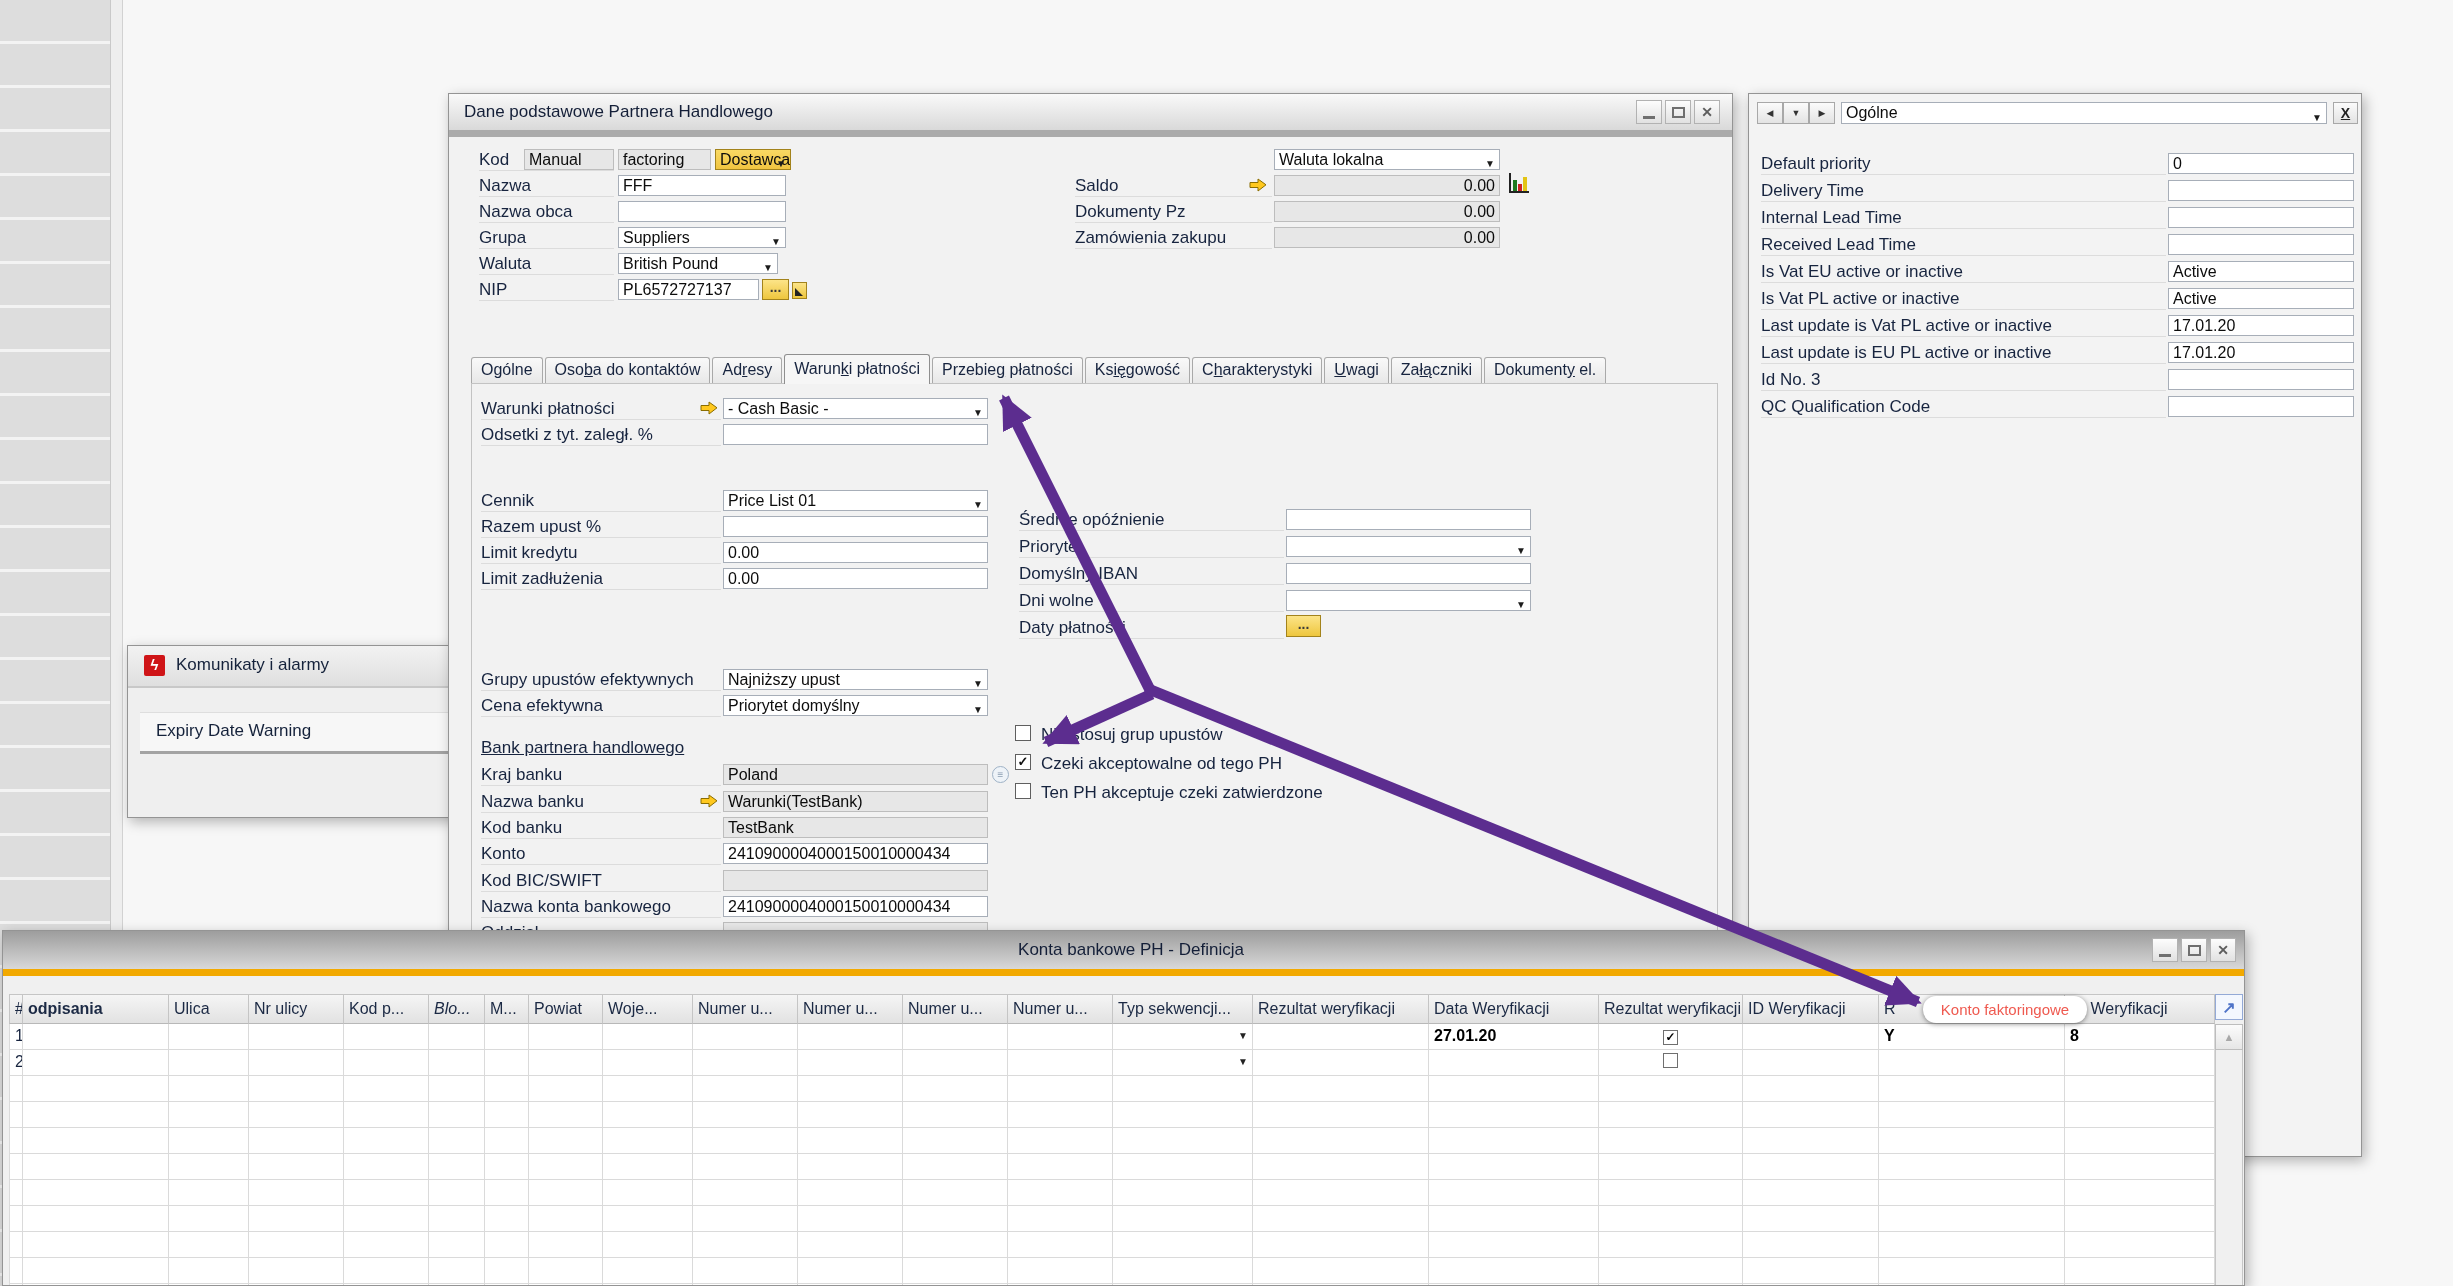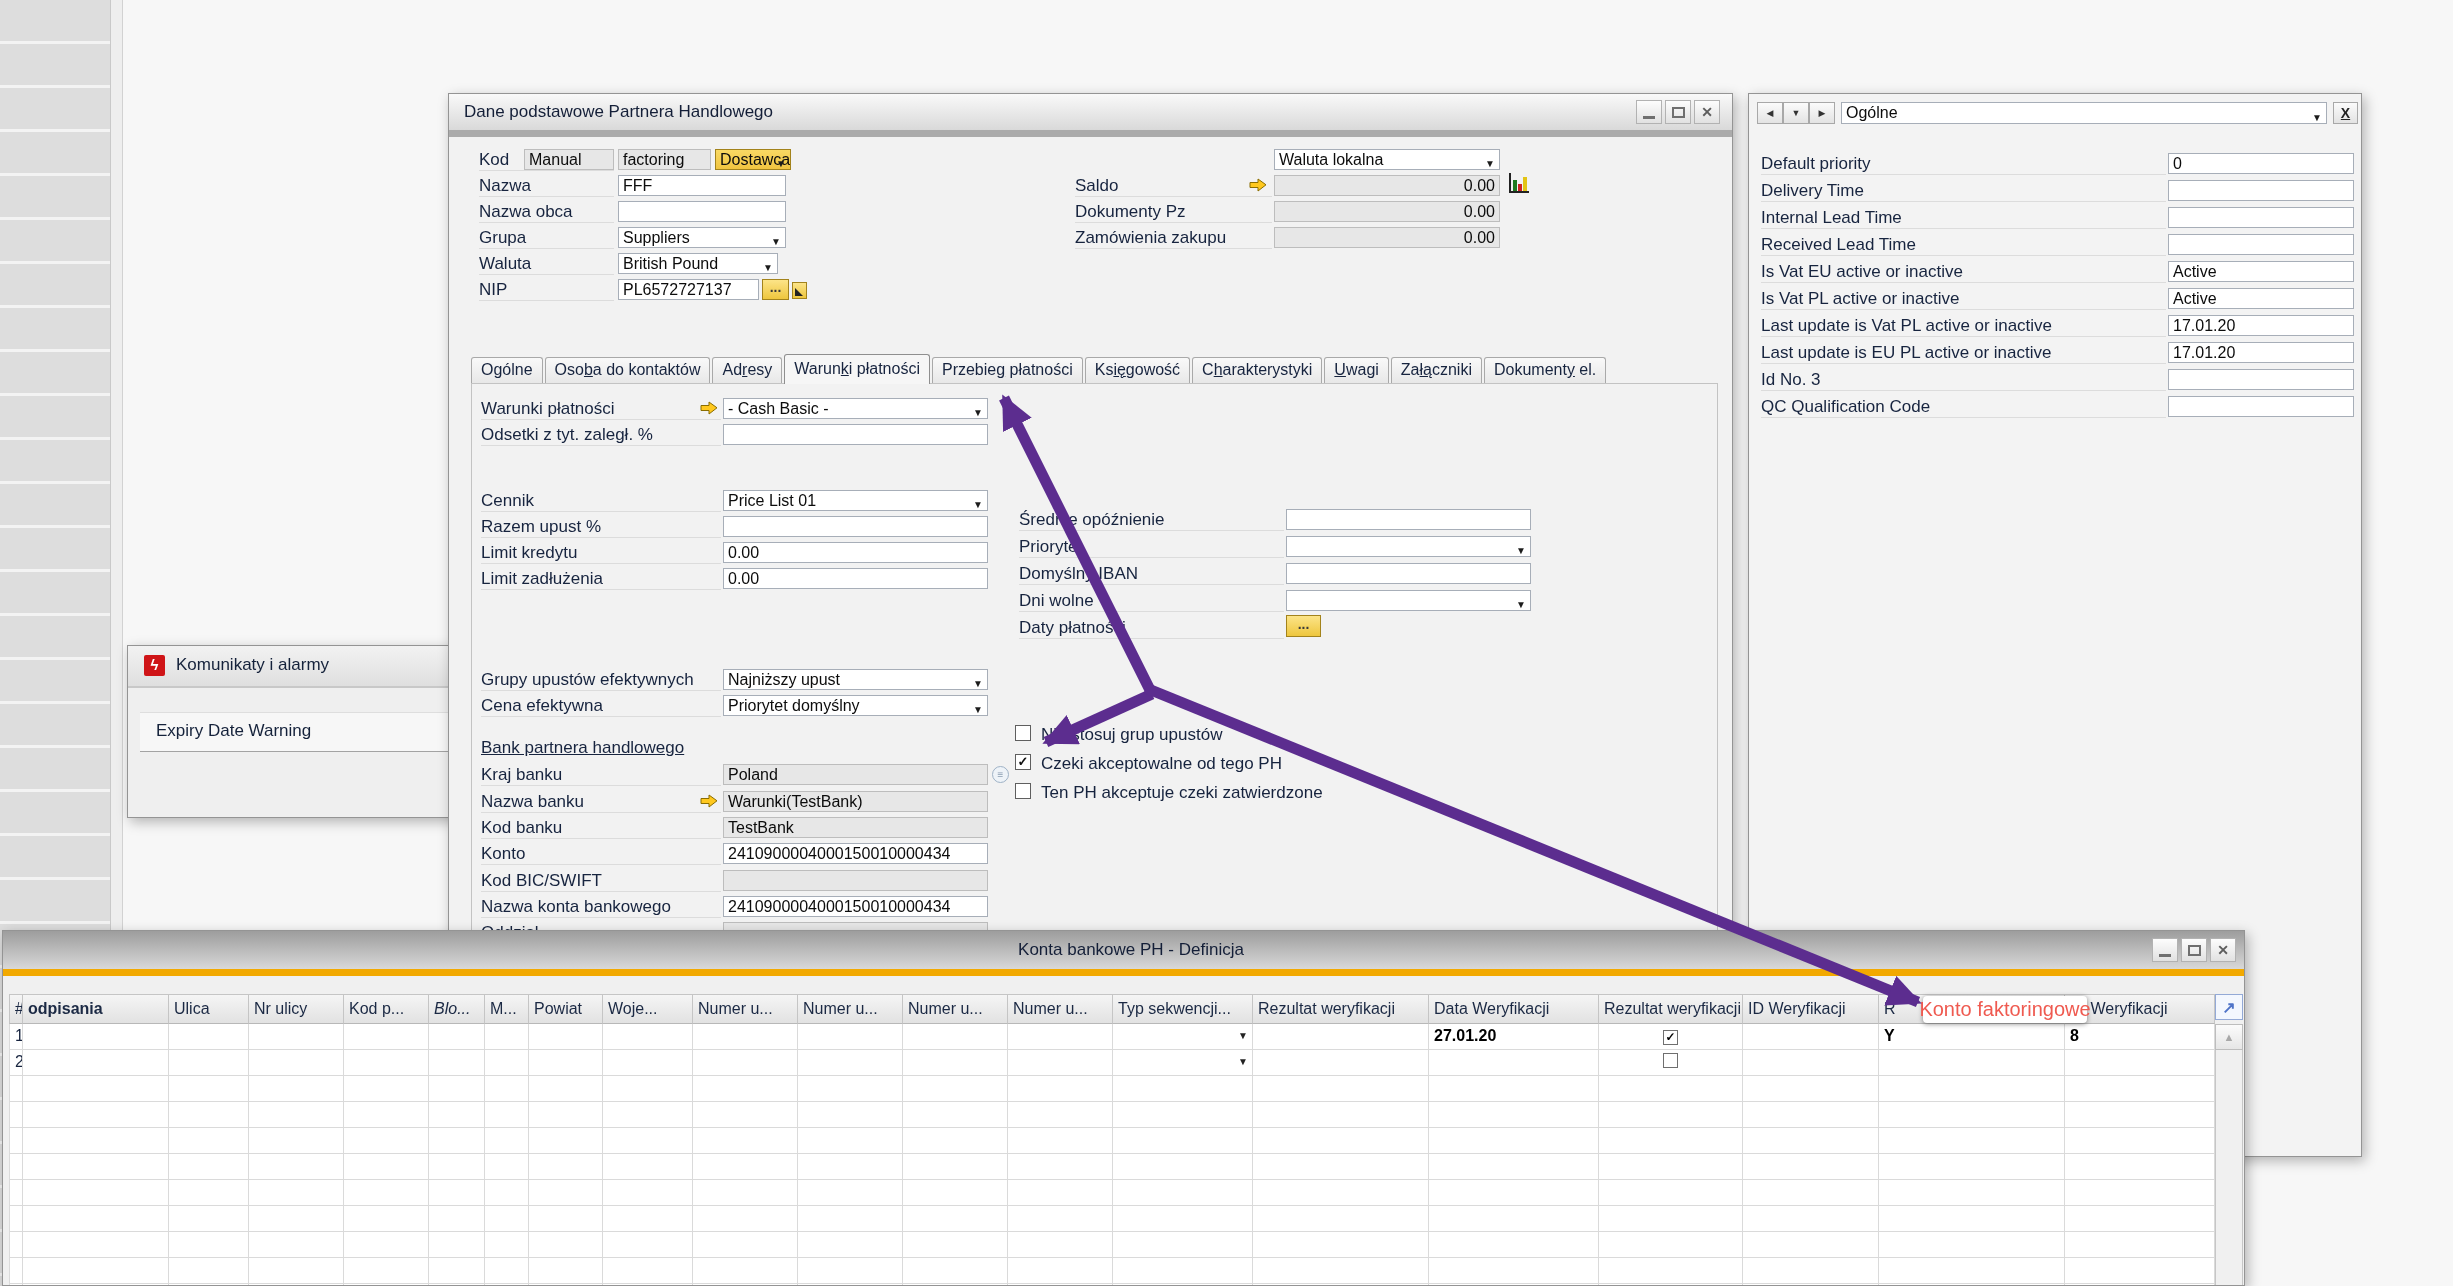--- a/index.html
+++ b/index.html
@@ -60,22 +60,22 @@
   .gval{font-weight:bold;color:#000;}
   .cell-drop{position:absolute;right:4px;top:6px;font-size:10px;color:#222;}
   .gcheck{display:inline-block;width:15px;height:15px;box-sizing:border-box;border:1px solid #6f6f6f;
        background:#fff;font-size:12px;line-height:13px;text-align:center;font-weight:bold;color:#000;}
   
   .leftstrip{position:absolute;left:0;top:0;width:110px;height:1286px;
        background:repeating-linear-gradient(180deg,#dddddd 0 41px,#f3f3f3 41px 44px);
        border-right:1px solid #c9c9c9;}
   .leftdivider{position:absolute;left:111px;top:0;width:11px;height:1286px;background:#eeeeee;
        border-right:1px solid #d2d2d2;}
-  .tooltip{position:absolute;background:#ffffff;border-radius:4px;box-shadow:0 1px 5px rgba(0,0,0,.45);
-       font-size:20px;color:#ef5a50;display:flex;align-items:center;justify-content:center;white-space:nowrap;}
+  .tooltip{position:absolute;background:#ffffff;border-radius:13px;box-shadow:0 1px 5px rgba(0,0,0,.45);
+       font-size:15px;color:#ef5a50;display:flex;align-items:center;justify-content:center;white-space:nowrap;}
   .alert-ic{position:absolute;width:21px;height:21px;background:#cf1417;border-radius:2px;color:#fff;
        font-size:15px;font-weight:bold;text-align:center;line-height:20px;}
   .navbtn{position:absolute;width:26px;height:22px;box-sizing:border-box;border:1px solid #a8a8a8;
        background:linear-gradient(#fbfbfb,#e3e3e3);font-size:9px;color:#333;display:flex;
        align-items:center;justify-content:center;}
   .xbtn{position:absolute;width:25px;height:22px;box-sizing:border-box;border:1px solid #a8a8a8;
        background:linear-gradient(#fbfbfb,#e3e3e3);font-size:14px;font-weight:bold;color:#222;
        text-decoration:underline;display:flex;align-items:center;justify-content:center;}
   .sb-track{position:absolute;background:#f0f0f0;border:1px solid #c6c6c6;box-sizing:border-box;}
   .sb-btn{position:absolute;width:28px;height:26px;box-sizing:border-box;border:1px solid #bdbdbd;
@@ -92,21 +92,21 @@
 <div id="root">
 
   <div class="leftstrip"></div>
   <div class="leftdivider"></div>
 
   <div class="win" style="left:127px;top:645px;width:340px;height:173px;z-index:2;background:#efefef;">
     <div style="position:absolute;left:0;top:0;right:0;height:40px;background:linear-gradient(#f2f2f2,#dfdfdf);border-bottom:2px solid #c8c8c8;">
       <span class="alert-ic" style="left:16px;top:9px;">ϟ</span>
       <span style="position:absolute;left:48px;top:9px;font-size:17px;color:#15223b;">Komunikaty i alarmy</span>
     </div>
-    <div style="position:absolute;left:12px;top:66px;width:328px;height:38px;background:#f7f7f7;border-top:1px solid #dedede;border-bottom:1px solid #a3a3a3;">
+    <div style="position:absolute;left:12px;top:66px;width:328px;height:38px;background:#f7f7f7;border-top:1px solid #dedede;border-bottom:3px solid #a3a3a3;">
       <span style="position:absolute;left:16px;top:8px;font-size:17px;color:#15223b;">Expiry Date Warning</span>
     </div>
   </div>
 
   <div class="win" style="left:448px;top:93px;width:1285px;height:845px;z-index:3;background:#f2f2f2;">
     <div class="tbar">
       <span>Dane podstawowe Partnera Handlowego</span>
     </div>
     <div class="wbtns" style="right:12px;">
       <div class="wbtn">

